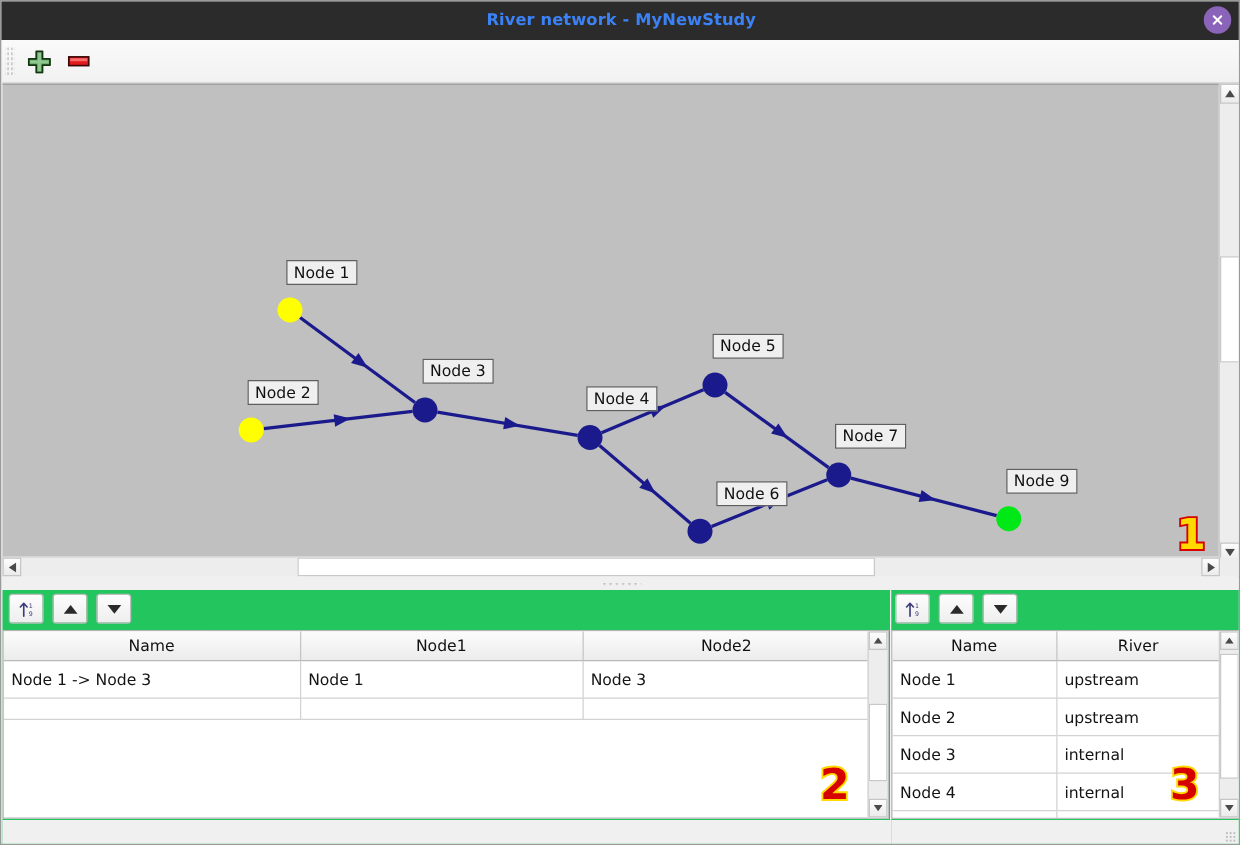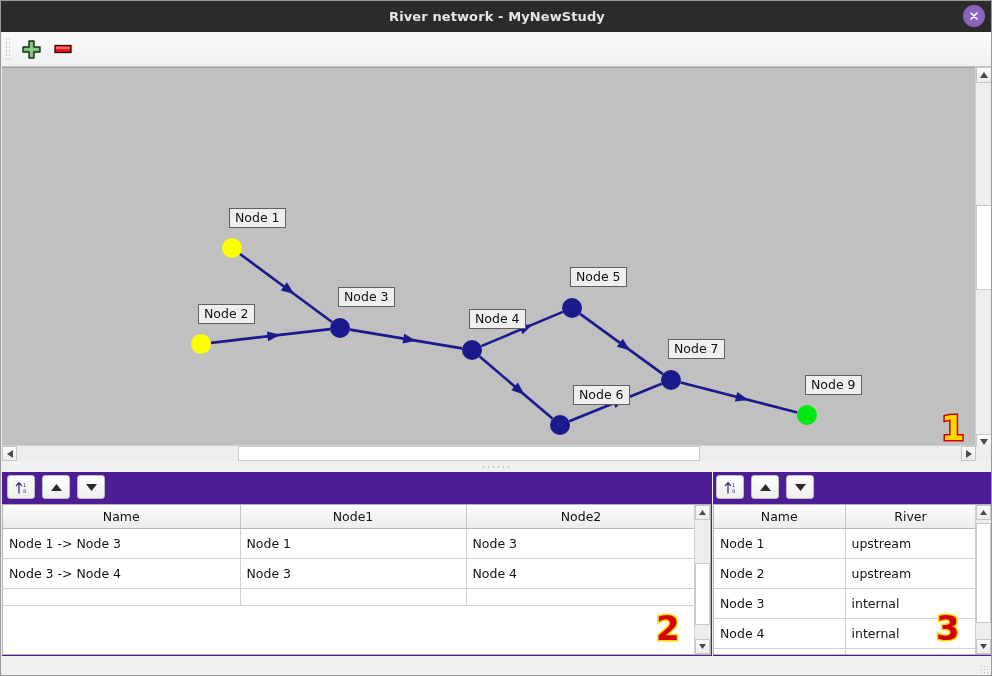--- a/index.html
+++ b/index.html
@@ -31,21 +31,21 @@
     background: #2b2b2b;
     color: #e8e8e8;
     display: flex;
     align-items: center;
     justify-content: center;
   }
   .titlebar-text {
     font-size: 13px;
     font-weight: bold;
     letter-spacing: 0.1px;
-    color: #e5e5e5;
+    color: #3b82f6;
   }
   .close-btn {
     position: absolute;
     right: 8px; top: 4px;
     width: 22px; height: 22px;
     border-radius: 50%;
     background: #8a64b8;
     display: flex;
     align-items: center;
     justify-content: center;
@@ -173,21 +173,21 @@
     width: 32px; height: 4px;
     background-image: radial-gradient(#bdbdbd 1px, transparent 1px);
     background-size: 5px 4px;
   }
 
   
   .pane {
     position: absolute;
     top: 471px;
     height: 204px;
-    background: #4c1d95;
+    background: #22c55e;
     box-sizing: border-box;
   }
   .pane-left  { left: 1px;   width: 710px; }
   .pane-right { left: 712px; width: 279px; }
 
   .pane-toolbar {
     position: absolute;
     left: 0; top: 0;
     height: 30px;
     display: flex;
@@ -417,25 +417,20 @@
                 <th>Node2</th>
               </tr>
             </thead>
           <tbody id="links-body">
               <tr>
                 <td>Node 1 -&gt; Node 3</td>
                 <td>Node 1</td>
                 <td>Node 3</td>
               </tr>
               <tr>
-                <td>Node 3 -&gt; Node 4</td>
-                <td>Node 3</td>
-                <td>Node 4</td>
-              </tr>
-              <tr>
                 <td class="empty"></td>
                 <td class="empty"></td>
                 <td class="empty"></td>
               </tr>
             </tbody>
         </table>
       </div>
 
       <div style="position:absolute;right:0;top:0;width:15px;height:149px;background:#ededed;border-left:1px solid #cfcfcf;">
         <div class="sb-arrow" style="left:0;top:0;width:15px;height:15px;">

